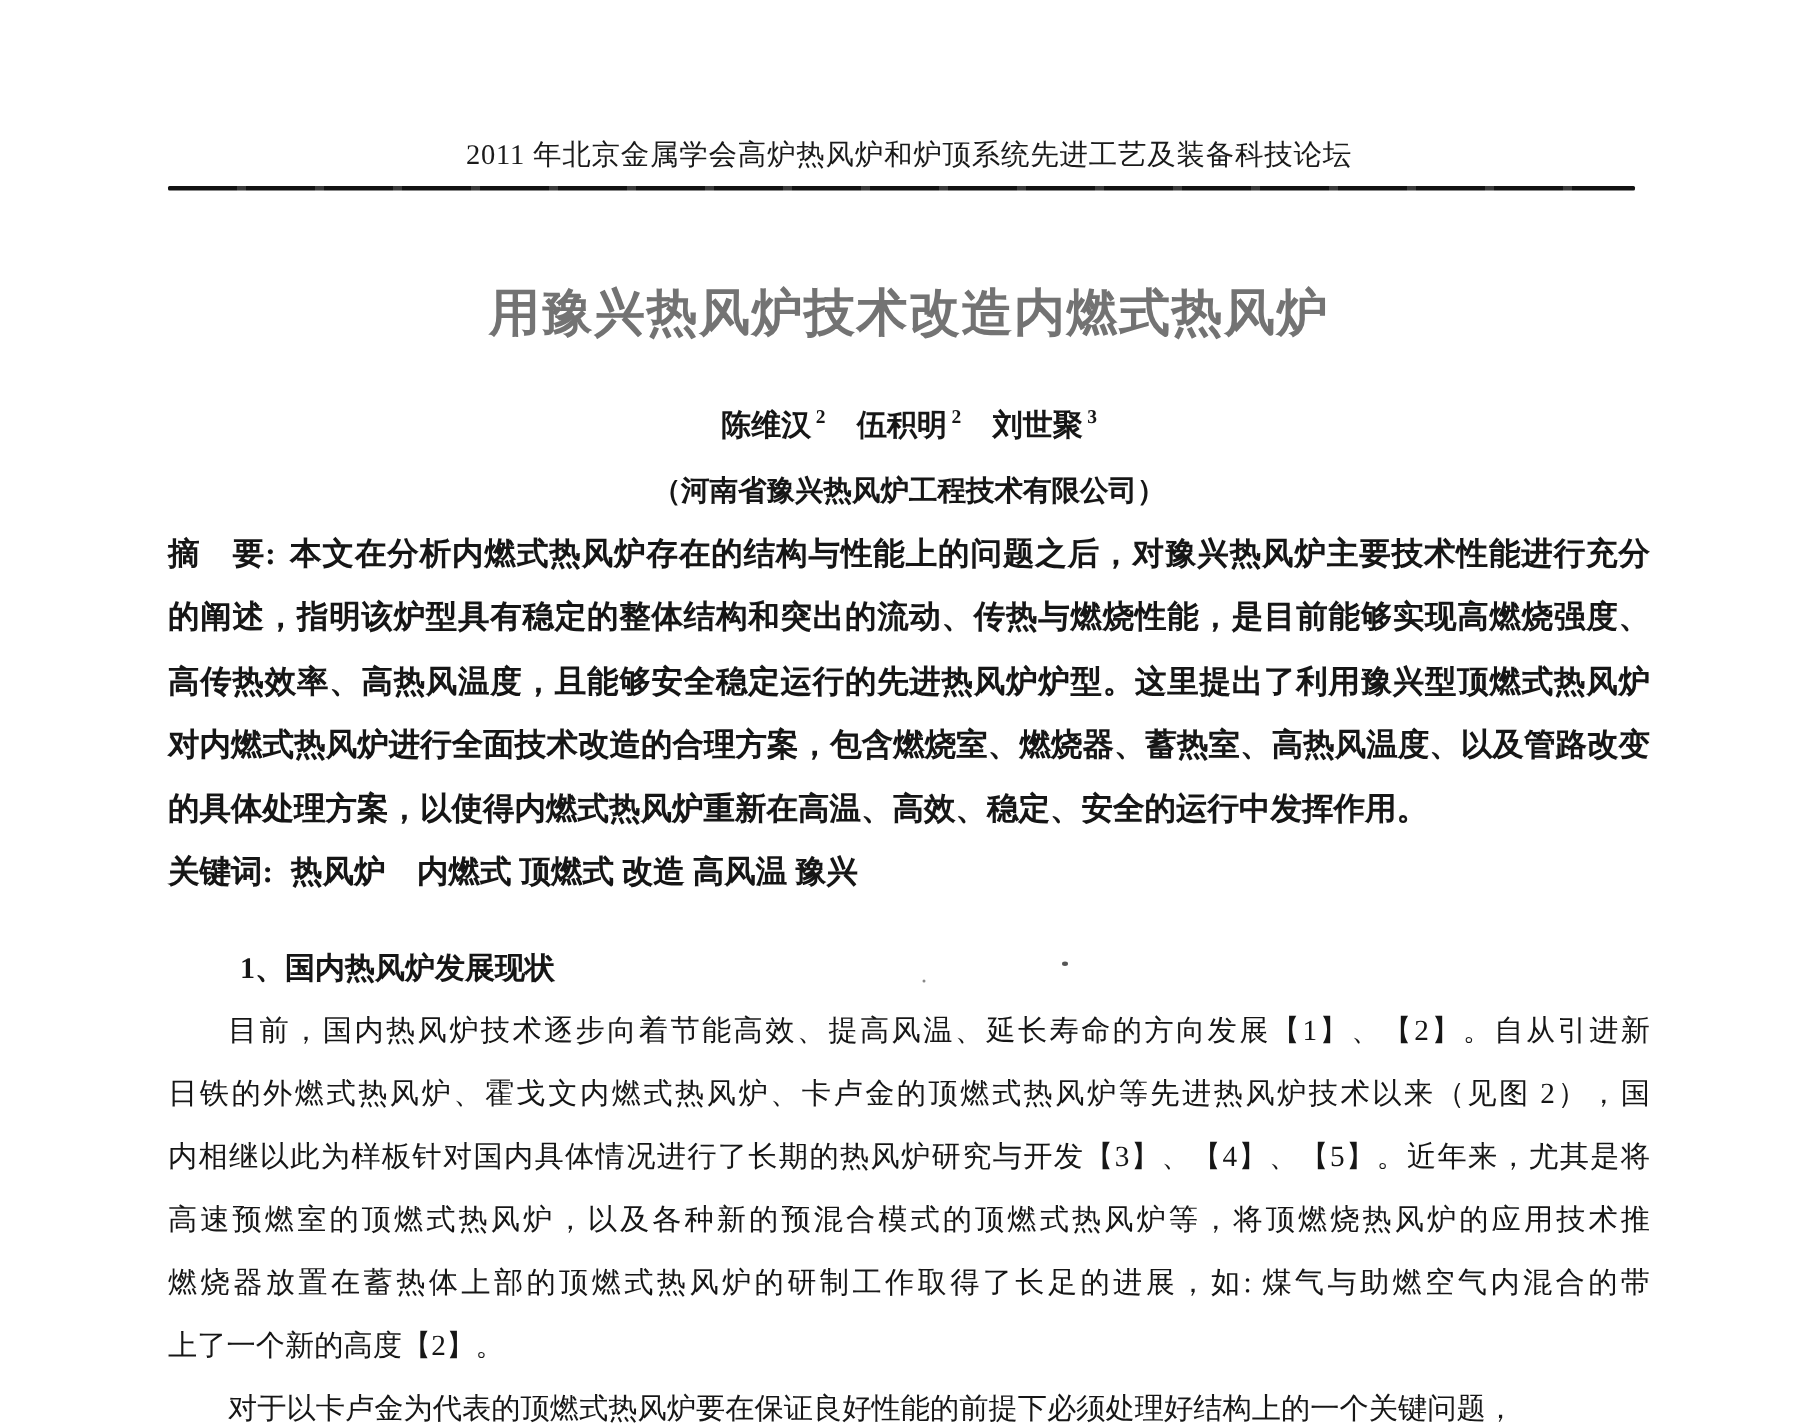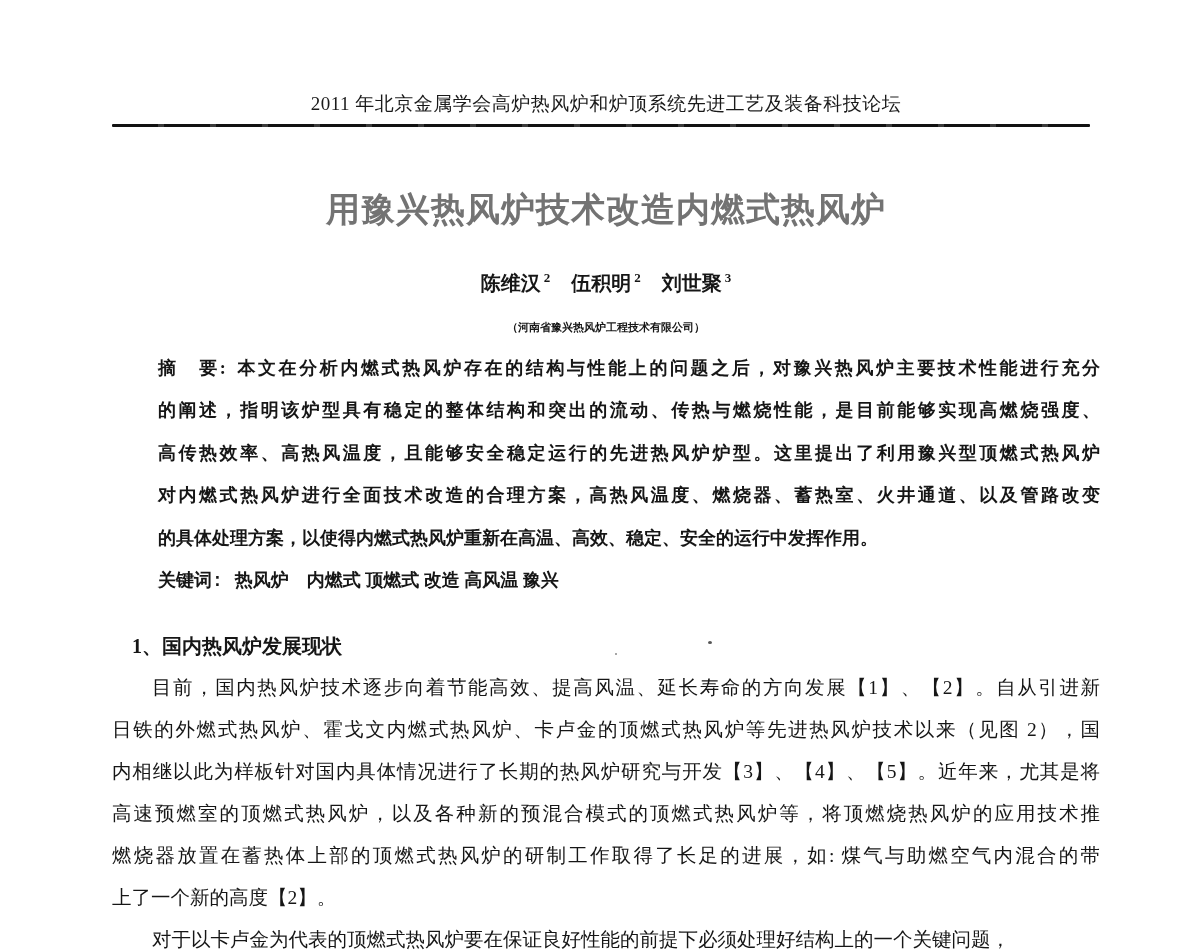--- a/index.html
+++ b/index.html
@@ -46,39 +46,39 @@
     font-size: 20px;
     font-weight: 600;
     line-height: 28px;
   }
   .author { white-space: nowrap; }
   .author + .author { margin-left: 16px; text-align: right; }
   .author sup { font-size: 13px; margin-left: 3px; font-weight: 700; }
   .affiliation {
     margin-top: 19px;
     text-align: center;
-    font-size: 11px;
+    font-size: 19px;
     font-weight: 700;
     line-height: 22px;
   }
 
   .abstract { margin-top: 9px; font-weight: 700; }
-  .abs-line, .kw-line { font-size: 18px; line-height: 42.5px; margin-left: 46px; }
+  .abs-line, .kw-line { font-size: 21px; line-height: 42.5px; }
   .p-line, .sec-heading { font-size: 19.5px; line-height: 42px; }
 
   .just { text-align: justify; text-align-last: justify; }
   .indent { text-indent: 40px; }
 
   .abs-label { margin-right: 9px; white-space: pre; }
   .kw-line { font-weight: 700; }
-  .kw-label { margin-right: 12px; font-family: Liberation Mono, monospace; }
+  .kw-label { margin-right: 12px; }
 
   .sec-heading {
     margin-top: 22px;
-    margin-left: 20px;
+    margin-left: 48px;
     font-weight: 700;
     font-size: 20px;
   }
 
   .speck { position: absolute; background: #555; border-radius: 50%; }
   .speck-1 { left: 708px; top: 641px; width: 4px; height: 3px; }
   .speck-2 { left: 615px; top: 653px; width: 2px; height: 2px; background: #888; }
 </style>
 </head>
 <body>
@@ -98,21 +98,21 @@
     </div>
 
     <div class="affiliation">（河南省豫兴热风炉工程技术有限公司）</div>
 
     <div class="abstract">
       <div class="abs-line just">
         <span class="abs-label">摘　要:</span><span>本文在分析内燃式热风炉存在的结构与性能上的问题之后，对豫兴热风炉主要技术性能进行充分</span>
       </div>
       <div class="abs-line just">的阐述，指明该炉型具有稳定的整体结构和突出的流动、传热与燃烧性能，是目前能够实现高燃烧强度、</div>
       <div class="abs-line just">高传热效率、高热风温度，且能够安全稳定运行的先进热风炉炉型。这里提出了利用豫兴型顶燃式热风炉</div>
-      <div class="abs-line just">对内燃式热风炉进行全面技术改造的合理方案，高热风温度、燃烧器、蓄热室、火井通道、以及管路改变</div>
+      <div class="abs-line just">对内燃式热风炉进行全面技术改造的合理方案，包含燃烧室、燃烧器、蓄热室、高热风温度、以及管路改变</div>
       <div class="abs-line">的具体处理方案，以使得内燃式热风炉重新在高温、高效、稳定、安全的运行中发挥作用。</div>
     </div>
 
     <div class="kw-line">
       <span class="kw-label">关键词:</span><span>热风炉　内燃式 顶燃式 改造 高风温 豫兴</span>
     </div>
 
     <h2 class="sec-heading">1、国内热风炉发展现状</h2>
 
     <div class="para">

